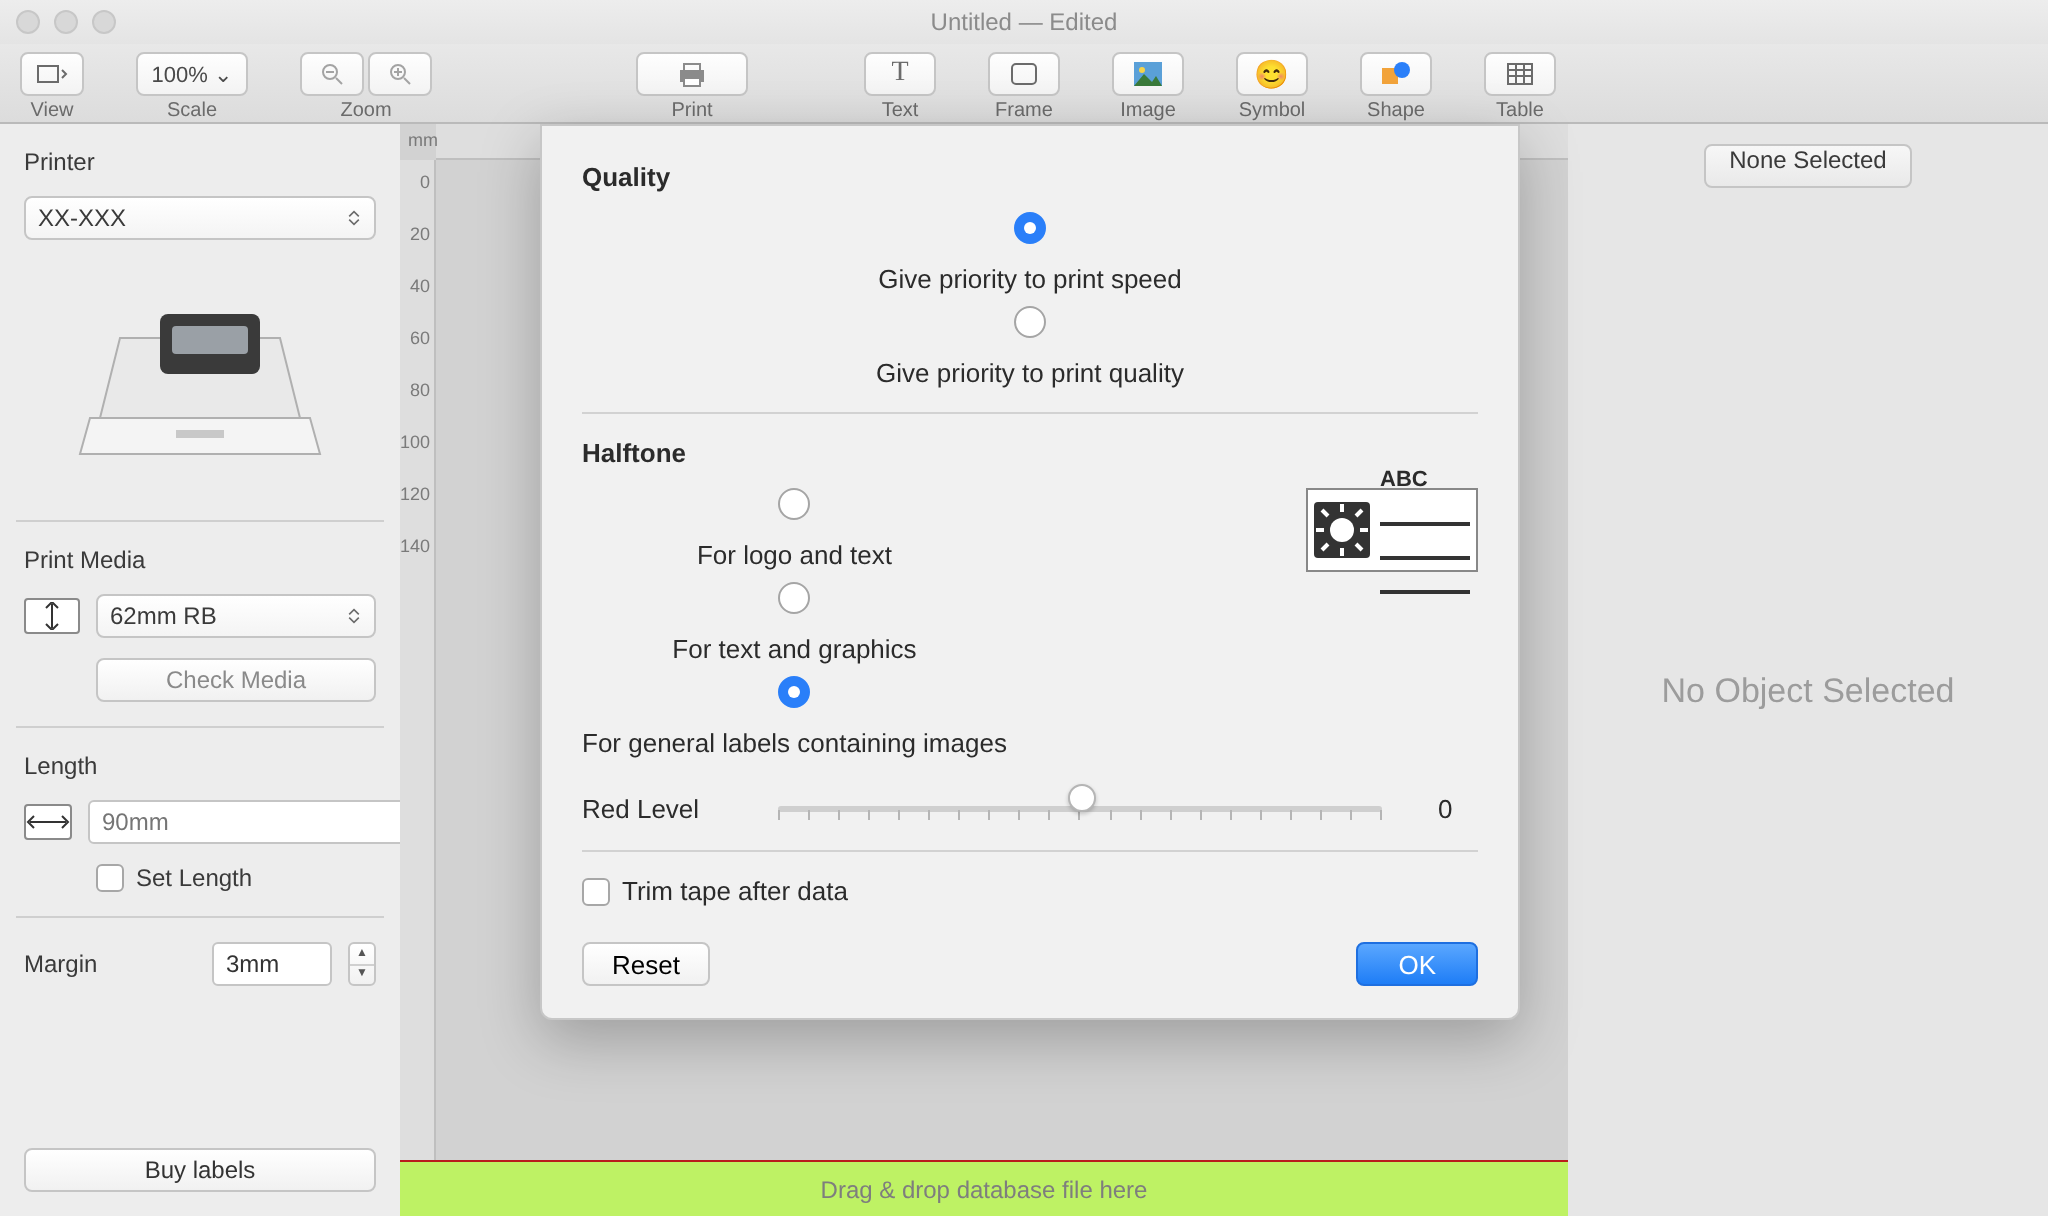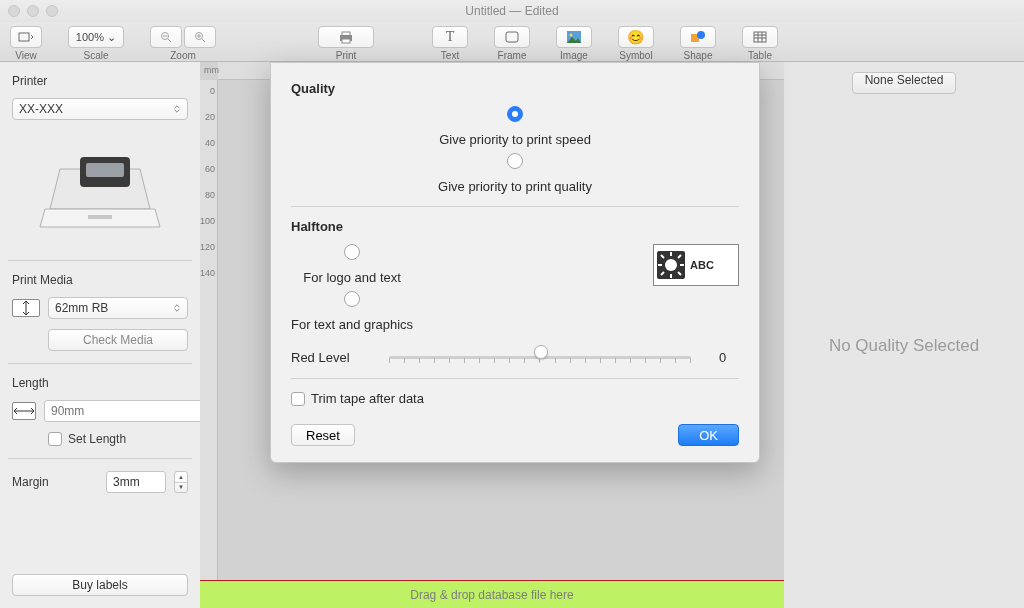--- a/index.html
+++ b/index.html
@@ -53,21 +53,21 @@
 .sheet { position:absolute; top:62px; left:270px; width:490px; background:#f1f1f1; border:1px solid #c7c7c7; border-radius:0 0 6px 6px; box-shadow:0 10px 30px rgba(0,0,0,.25); padding:18px 20px 16px; font-size:13px; color:#2b2b2b; }
 .sheet h4 { font-size:13px; font-weight:600; margin-bottom:10px; }
 .radio-row { display:flex; align-items:center; gap:10px; margin-bottom:6px;flex-direction:column; }
 .radio { width:16px; height:16px; border-radius:50%; border:1px solid #a5a5a5; background:#fff; display:flex; align-items:center; justify-content:center; }
 .radio.sel { border-color:#2a7ff9; background:#2a7ff9; }
 .radio.sel::after { content:""; width:6px; height:6px; background:#fff; border-radius:50%; }
 .sheet-hr { height:1px; background:#d2d2d2; margin:12px 0; }
 .halftone-row { display:flex; align-items:flex-start; justify-content:space-between; }
 .halftone-img { width:86px; height:42px; border:1px solid #888; background:#fff; display:flex; align-items:center; padding:3px; gap:5px; }
 .halftone-img .sun { width:28px; height:28px; background:#333; border-radius:2px; position:relative; }
-.halftone-img .lines { flex:1; display:flex; gap:15px; }
+.halftone-img .lines { flex:1; display:flex; flex-direction:column; gap:15px; }
 .halftone-img .lines span:first-child{ font-weight:700; font-size:11px; }
 .halftone-img .lines div { height:2px; background:#333; }
 .slider-row { display:flex; align-items:center; gap:28px; margin-top:10px; }
 .slider-row .lbl { width:70px; }
 .slider { flex:1; position:relative; height:18px; display:flex; align-items:center; }
 .slider .track { height:3px; background:#cfcfcf; border-radius:2px; width:100%; position:relative; }
 .slider .ticks { position:absolute; top:10px; left:0; right:0; display:flex; justify-content:space-between; }
 .slider .ticks span { width:1px; height:5px; background:#b5b5b5; }
 .slider .thumb { position:absolute; left:48%; top:-3px; width:14px; height:14px; background:#fff; border:1px solid #b5b5b5; border-radius:50%; box-shadow:0 1px 2px rgba(0,0,0,.2); }
 .slider-val { width:20px; text-align:left; }
@@ -286,21 +286,21 @@
         <span>100</span>
         <span>120</span>
         <span>140</span>
       </div>
       <div class="canvas-body"></div>
       <div class="footer-status">Drag &amp; drop database file here</div>
     </div>
 
     <div class="rightpanel">
       <div class="none-btn">None Selected</div>
-      <div class="right-msg">No Quality Selected</div>
+      <div class="right-msg">No Object Selected</div>
     </div>
   </div>
 </div>
 
 <div class="sheet">
   <h4>Quality</h4>
   <div class="radio-row">
     <div class="radio sel"></div>
     <span>Give priority to print speed</span>
   </div>
@@ -312,20 +312,24 @@
   <h4>Halftone</h4>
   <div class="halftone-row">
     <div>
       <div class="radio-row">
         <div class="radio"></div>
         <span>For logo and text</span>
       </div>
       <div class="radio-row">
         <div class="radio"></div>
         <span>For text and graphics</span>
+      </div>
+      <div class="radio-row">
+        <div class="radio sel"></div>
+        <span>For general labels containing images</span>
       </div>
     </div>
     <div class="halftone-img">
       <div class="sun"><svg width="28" height="28" viewBox="0 0 28 28">
             <circle cx="14" cy="14" r="6" fill="#fff"></circle>
             <g stroke="#fff" stroke-width="2">
               <line x1="14" y1="1" x2="14" y2="5"></line>
               <line x1="14" y1="23" x2="14" y2="27"></line>
               <line x1="1" y1="14" x2="5" y2="14"></line>
               <line x1="23" y1="14" x2="27" y2="14"></line>

